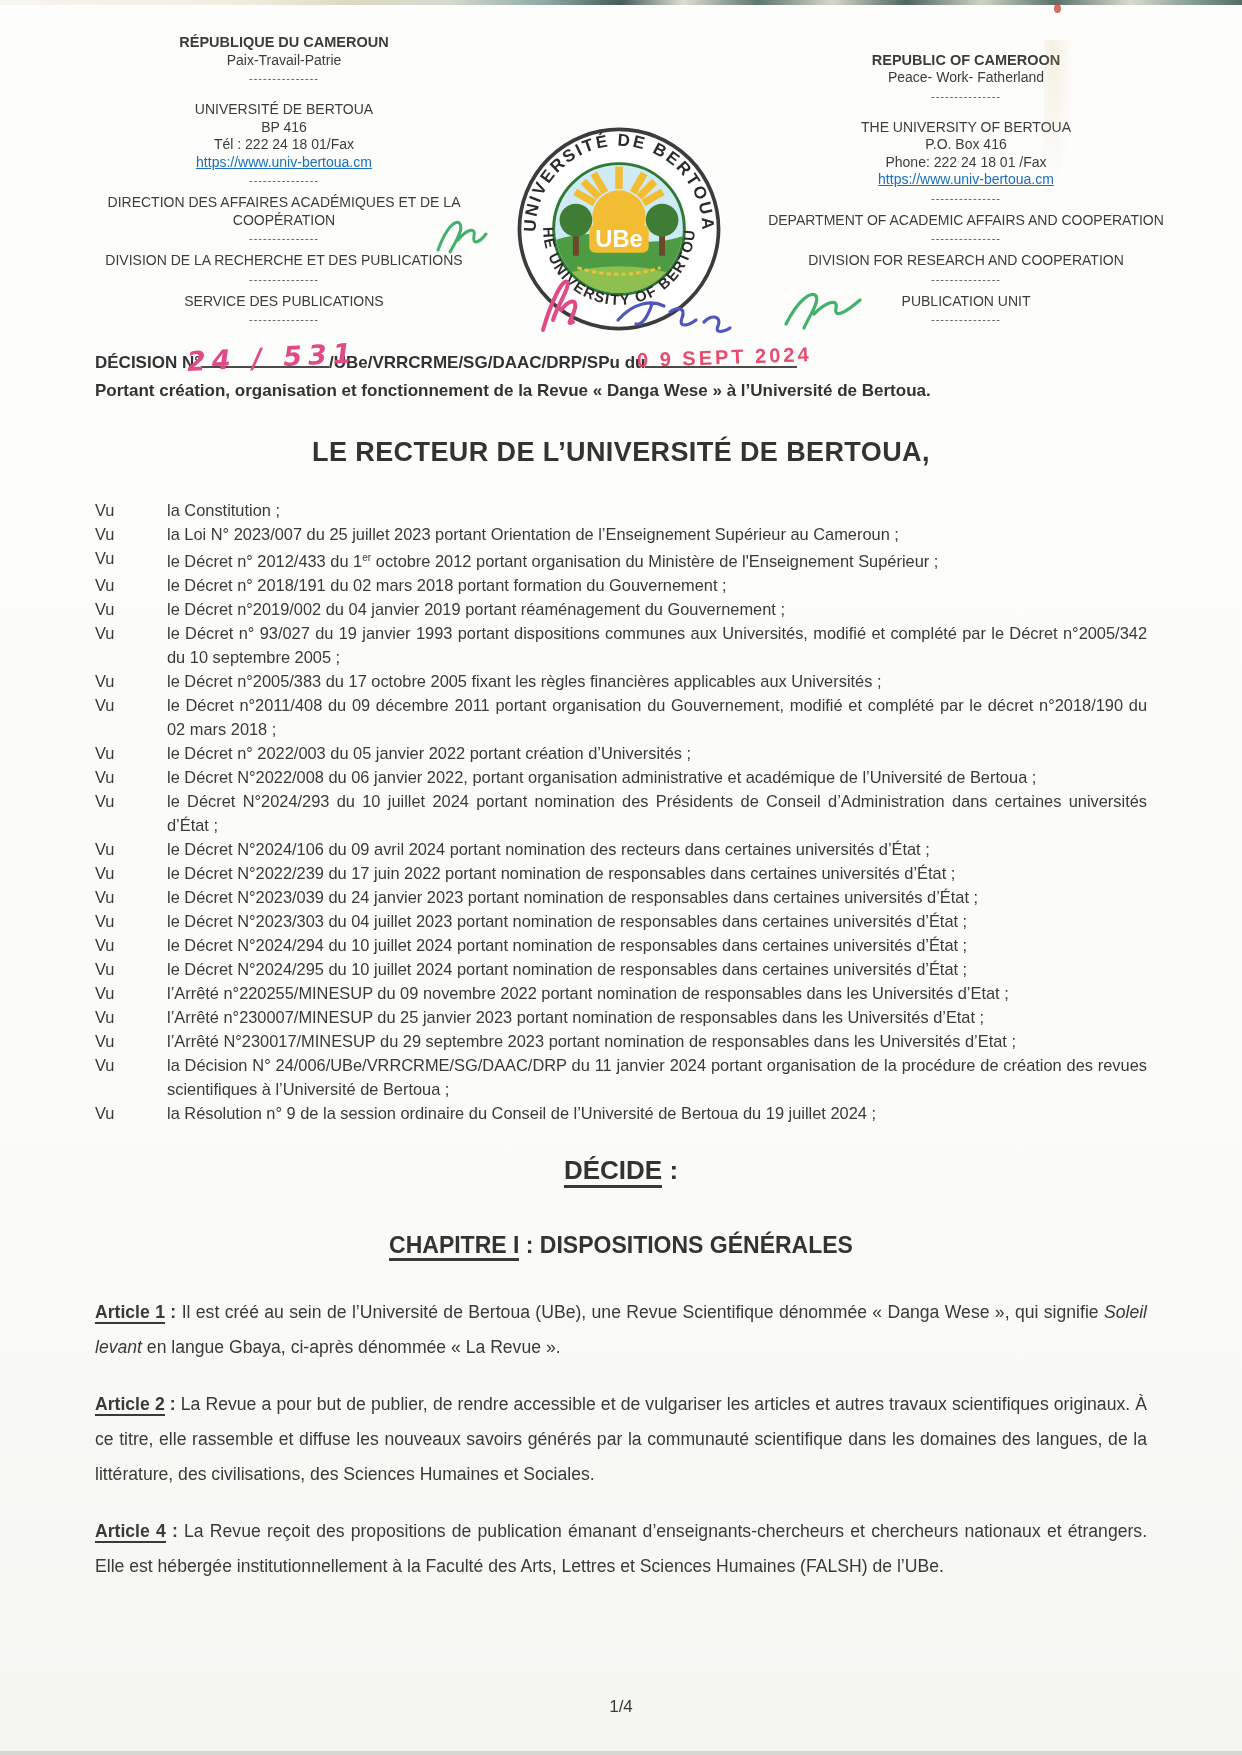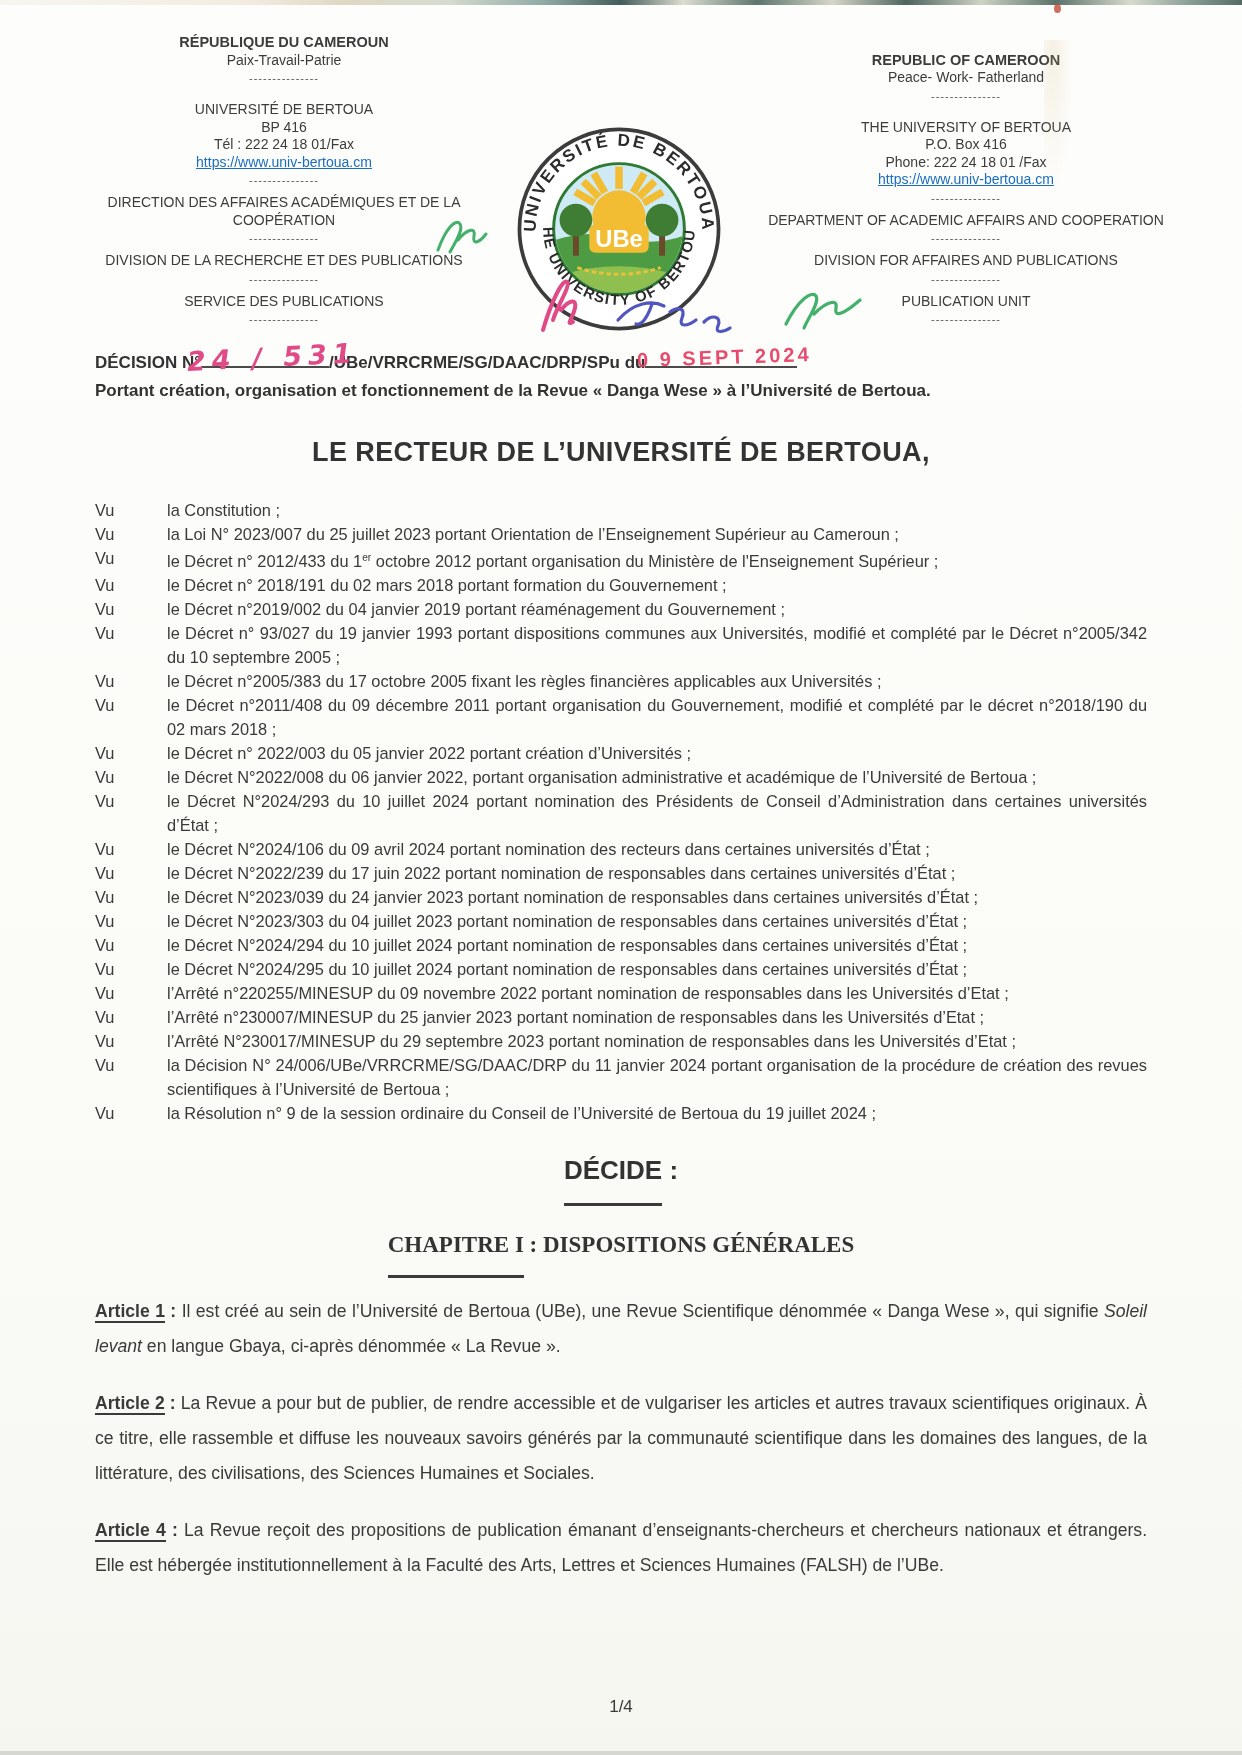--- a/index.html
+++ b/index.html
@@ -43,22 +43,22 @@
   
   .visas{margin:30px 95px 0;font-size:16.4px;line-height:24px;color:#3a3a3a;}
   .visa-row{display:flex;}
   .vu{width:72px;flex:none;}
   .vt{flex:1;text-align:justify;}
   sup{font-size:.62em;}
 
   .considering{margin:24px 95px 0;font-size:16.6px;}
 
   .decide{margin-top:30px;text-align:center;font-size:26px;font-weight:bold;color:#333;}
-  .chapter{margin-top:46px;text-align:center;font-size:23px;font-weight:bold;color:#333;font-family:Liberation Serif, serif;}
-  .u2{border-bottom:3px solid #3a3a3a;padding-bottom:18px;}
+  .chapter{margin-top:46px;text-align:center;font-size:23px;font-weight:bold;color:#333;}
+  .u2{border-bottom:3px solid #3a3a3a;padding-bottom:0;}
 
   
   .articles{margin:36px 95px 0;font-size:17.6px;line-height:35px;color:#3a3a3a;}
   .article{margin:17px 0 22px;text-align:justify;}
   .alabel{font-weight:bold;border-bottom:2.5px solid #3a3a3a;}
   .asep{font-weight:bold;}
 
   .footer{position:absolute;left:0;right:0;bottom:38px;text-align:center;font-size:17px;color:#3a3a3a;}
 
   .hw-svg{position:absolute;pointer-events:none;}
@@ -145,21 +145,21 @@
       <div>Peace- Work- Fatherland</div>
       <div class="dash">---------------</div>
       <div class="gap"></div>
       <div>THE UNIVERSITY OF BERTOUA</div>
       <div>P.O. Box 416</div>
       <div>Phone: 222 24 18 01 /Fax</div>
       <div><span class="link">https://www.univ-bertoua.cm</span></div>
       <div class="dash">---------------</div>
       <div>DEPARTMENT OF ACADEMIC AFFAIRS AND COOPERATION</div>
       <div class="dash">---------------</div>
-      <div>DIVISION FOR AFFAIRES AND PUBLICATIONS</div>
+      <div>DIVISION FOR RESEARCH AND COOPERATION</div>
       <div class="dash">---------------</div>
       <div>PUBLICATION UNIT</div>
       <div class="dash">---------------</div>
     </div>
   </div>
 
   <svg class="hw-svg" style="left:432px;top:214px" width="60" height="44" viewBox="0 0 60 44">
     <path d="M6 36 C 14 14 24 4 28 10 C 32 16 22 30 18 38 M26 26 C 34 16 44 12 42 22 C 40 32 48 28 54 20" fill="none" style="stroke:var(--handwriting-green)" stroke-width="3" stroke-linecap="round"></path>
   </svg>
   <svg class="hw-svg" style="left:533px;top:272px" width="70" height="66" viewBox="0 0 70 66">

